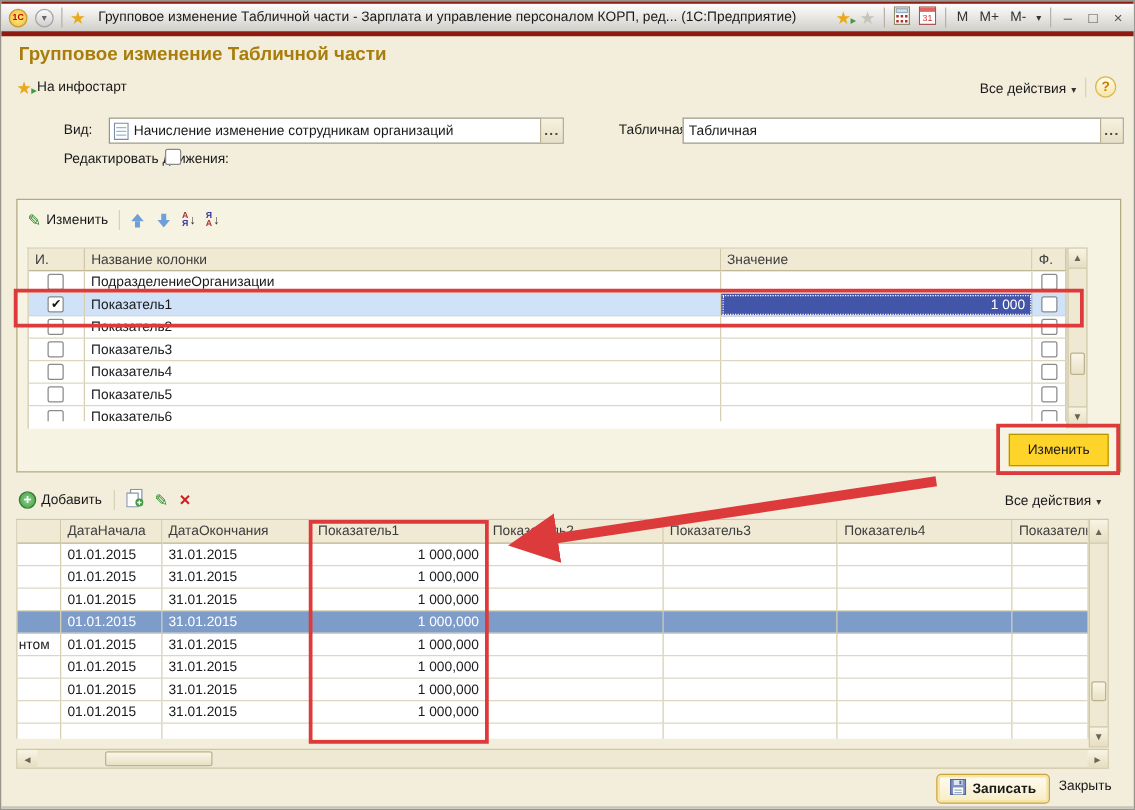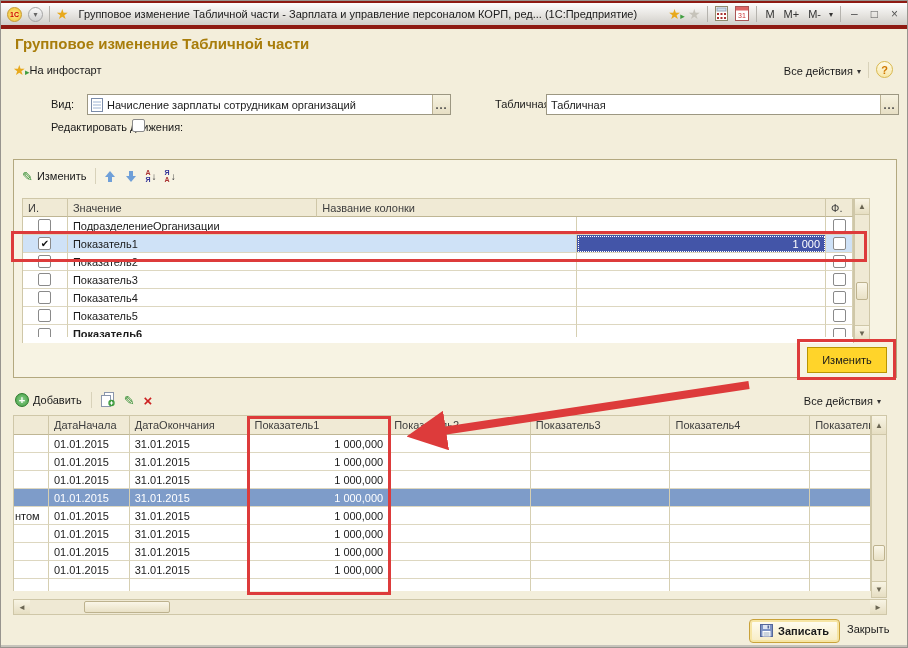--- a/index.html
+++ b/index.html
@@ -179,21 +179,21 @@
     <span style="padding-left:3px;display:flex;">
       <svg width="12" height="14">
           <rect x="0.5" y="0.5" width="11" height="13" fill="#fff" stroke="#7a8ba8"></rect>
           <g stroke="#9db4d4">
             <line x1="2" y1="4" x2="10" y2="4"></line>
             <line x1="2" y1="7" x2="10" y2="7"></line>
             <line x1="2" y1="10" x2="10" y2="10"></line>
           </g>
         </svg>
     </span>
-    <span class="ftext">Начисление зарплаты сотрудникам организаций</span>
+    <span class="ftext">Начисление изменение сотрудникам организаций</span>
     <span class="more">...</span>
   </div>
   <div class="flabel" style="left:458px;top:97px;">Табличная часть::</div>
   <div class="field" style="left:545px;top:93px;width:353px;">
     <span class="ftext">Табличная</span>
     <span class="more">...</span>
   </div>
   <div class="flabel" style="left:14px;top:120px;">Редактировать движения:</div>
   <div class="checkbox" style="position:absolute;left:131px;top:118px;"></div>
 
@@ -225,22 +225,22 @@
             <span class="ya">Я</span>
             <span class="a">А</span>
           </span>
         <span class="dn">↓</span>
       </span>
     </div>
 
     <div class="grid thead" style="left:8px;top:38px;width:832px;border:1px solid #cfc7a8;border-bottom:none;">
       <div class="trow">
         <div class="cell hcell" style="width:45px;">И.</div>
+        <div class="cell hcell" style="width:510px;">Название колонки</div>
         <div class="cell hcell" style="width:250px;">Значение</div>
-        <div class="cell hcell" style="width:510px;">Название колонки</div>
         <div class="cell hcell" style="width:27px;">Ф.</div>
       </div>
       <div style="height:126px;overflow:hidden;">
         <div class="trow">
           <div class="cell cb-cell" style="width:45px;">
               <span class="checkbox"></span>
             </div>
           <div class="cell" style="width:510px;">ПодразделениеОрганизации</div>
           <div class="cell" style="width:250px;"></div>
           <div class="cell cb-cell" style="width:27px;">
@@ -294,21 +294,21 @@
           <div class="cell" style="width:510px;">Показатель5</div>
           <div class="cell" style="width:250px;"></div>
           <div class="cell cb-cell" style="width:27px;">
               <span class="checkbox"></span>
             </div>
         </div>
         <div class="trow clip-row">
           <div class="cell cb-cell" style="width:45px;">
               <span class="checkbox"></span>
             </div>
-          <div class="cell" style="width:510px;font-weight:bold;">Показатель6</div>
+          <div class="cell" style="width:510px;">Показатель6</div>
           <div class="cell" style="width:250px;"></div>
           <div class="cell cb-cell" style="width:27px;">
               <span class="checkbox"></span>
             </div>
         </div>
       </div>
     </div>
 
     <div class="sbar" style="left:840px;top:38px;height:144px;">
       <div class="sbtn">▲</div>

